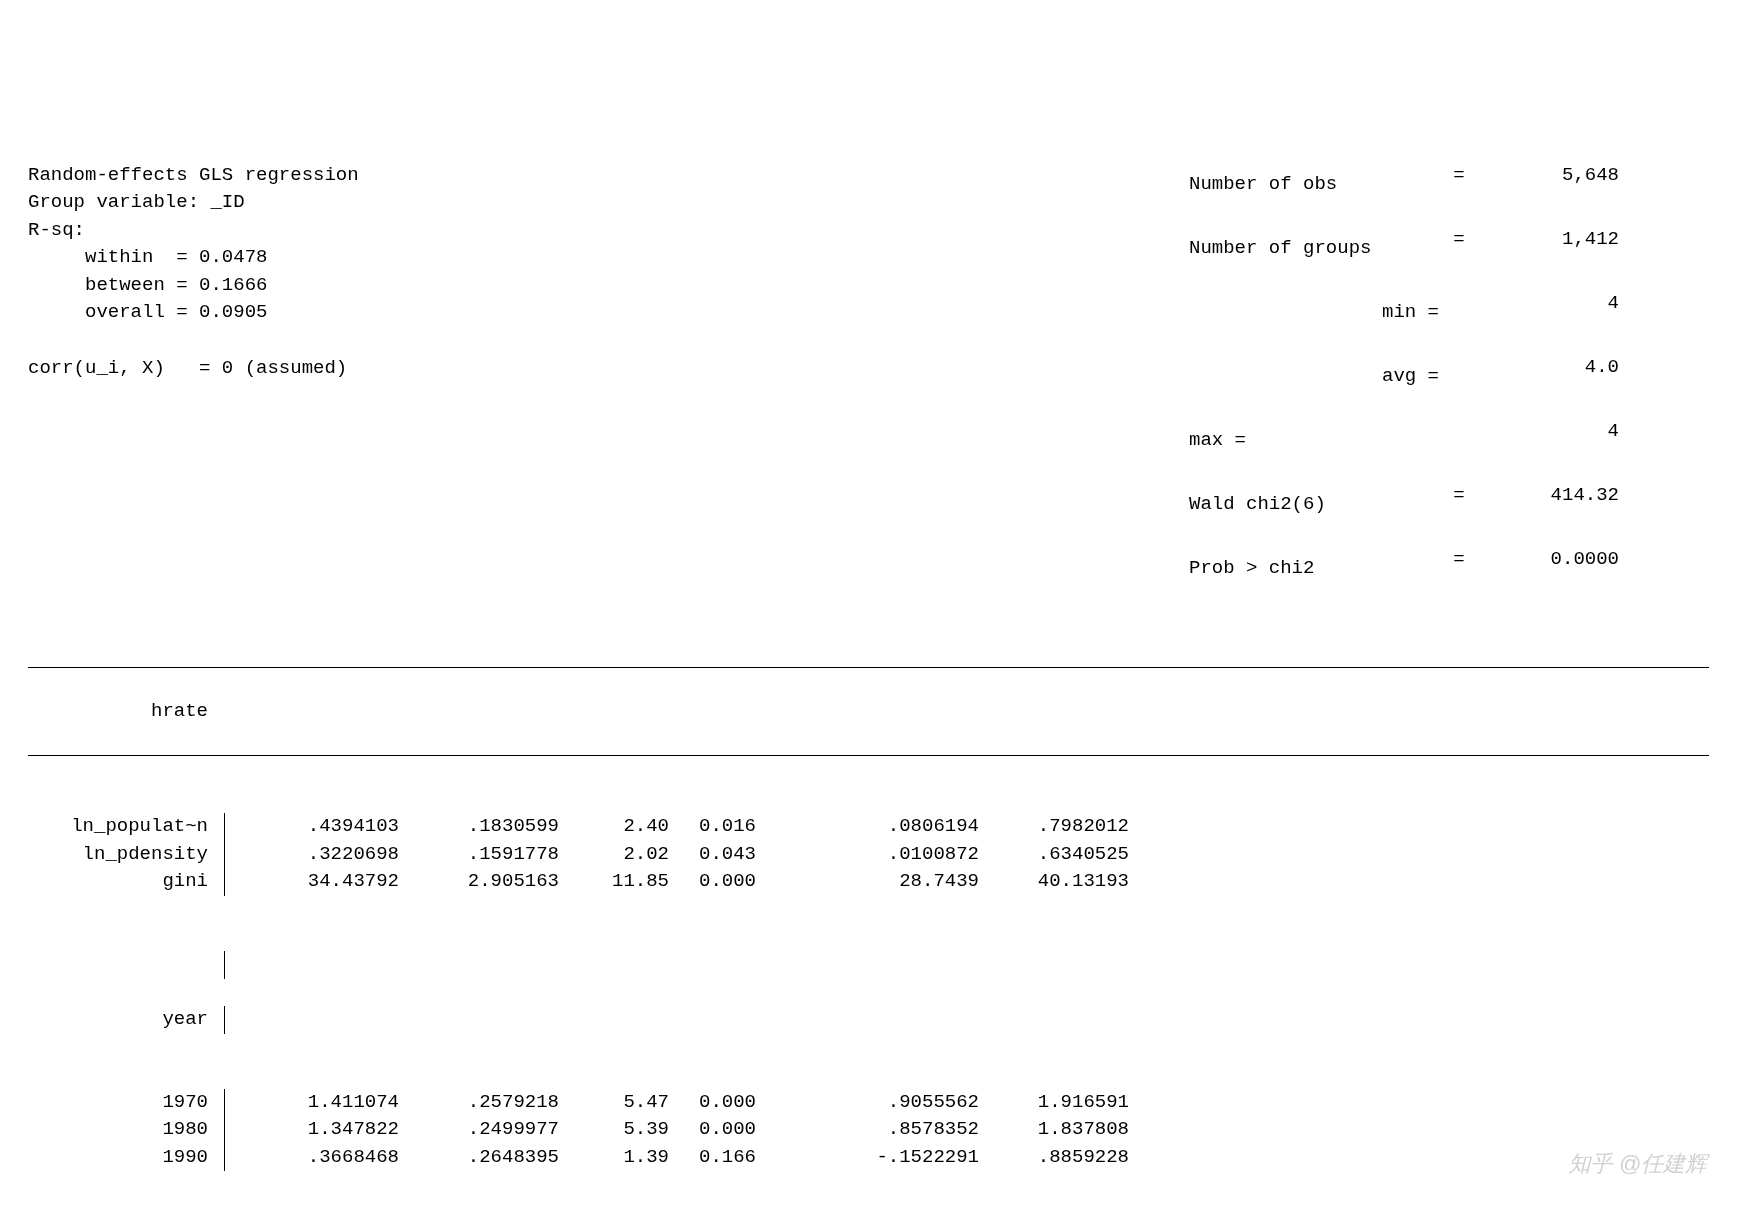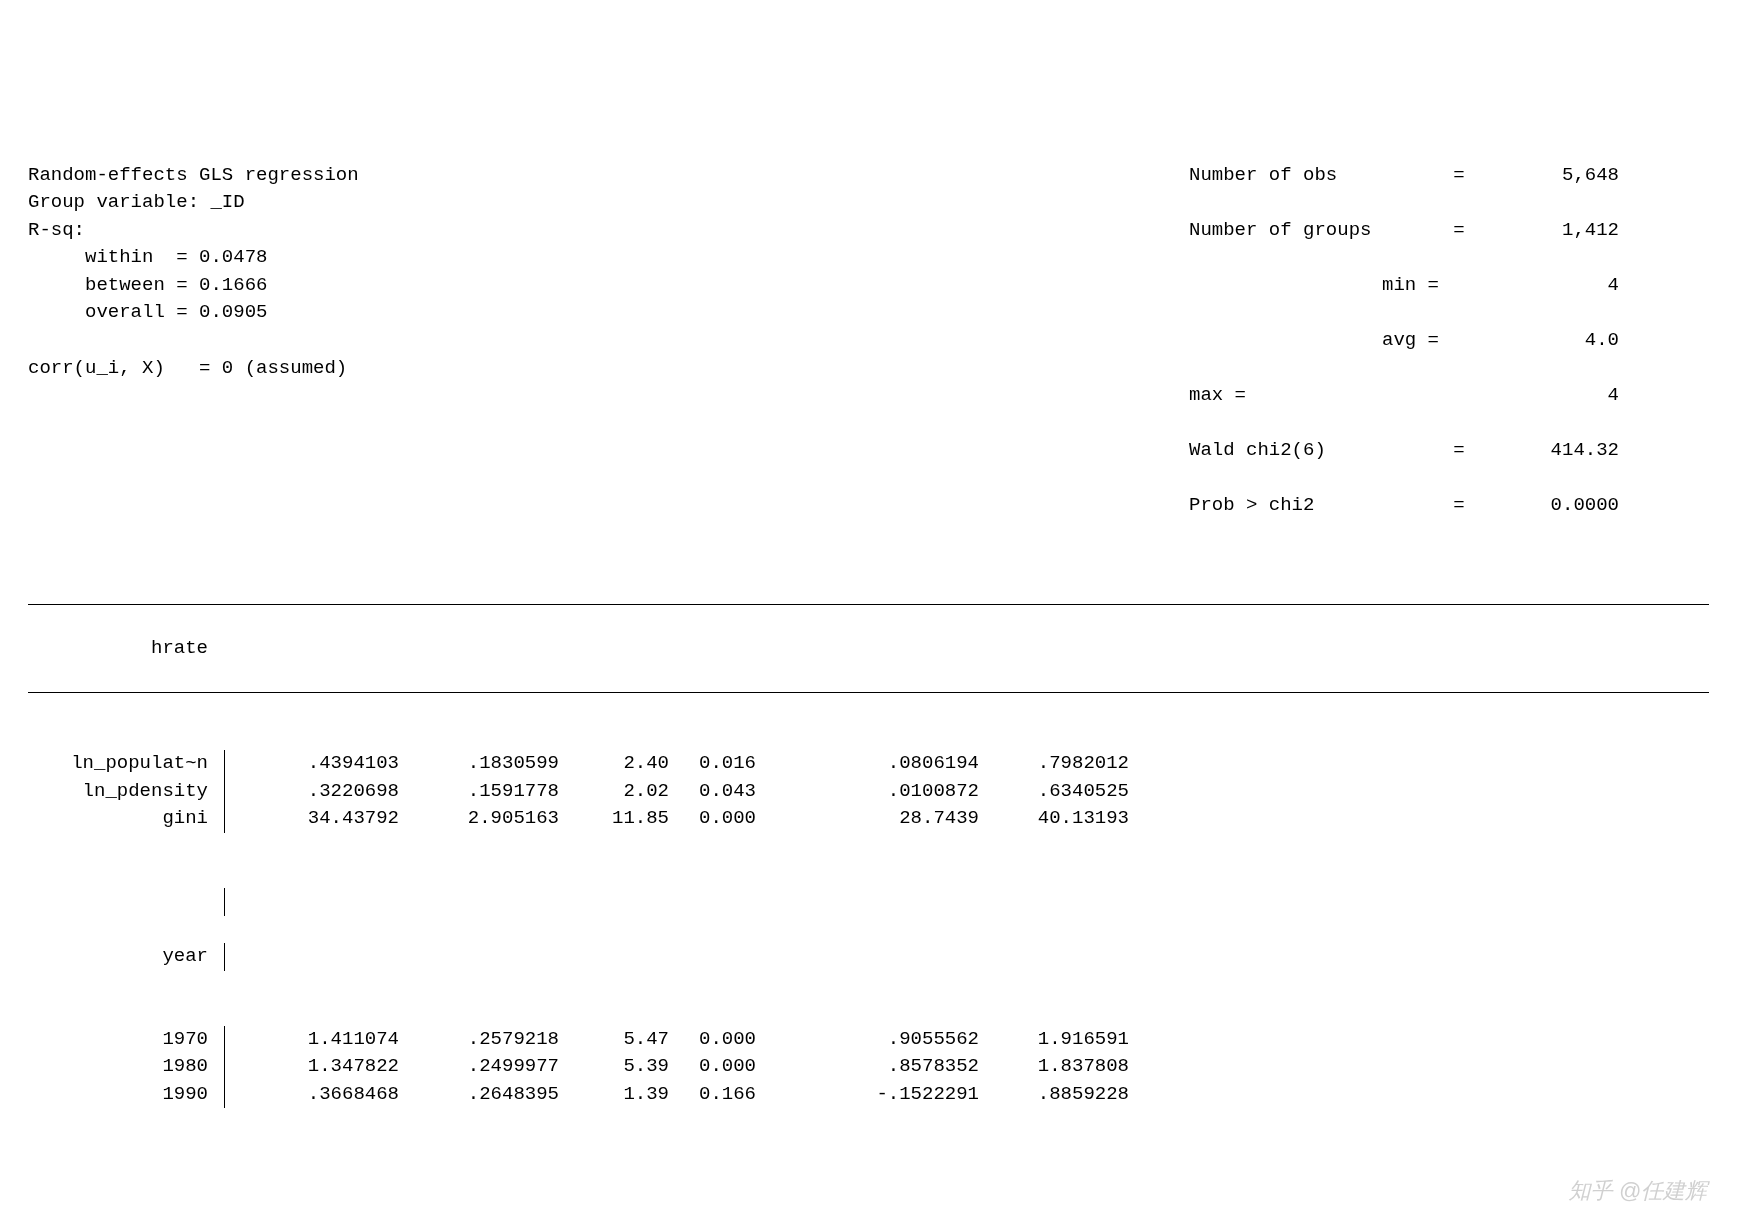--- a/index.html
+++ b/index.html
@@ -28,27 +28,27 @@
   .c-se    { width: 160px; text-align: right; }
   .c-z     { width: 110px; text-align: right; }
   .c-p     { width: 110px; text-align: left; padding-left: 30px; }
   .c-lo    { width: 170px; text-align: right; }
   .c-hi    { width: 150px; text-align: right; }
   .hdr { display: flex; gap: 8px; }
   .top { display: flex; justify-content: space-between; }
   .topL { width: 550px; font-family: Liberation Mono, monospace; }
   .topR { width: 520px; }
   .statrow { display: flex; }
-  .statlabel { width: 250px; }
+  .statlabel { width: 250px; margin-top: 9px; }
   .stateq { width: 40px; text-align: center; }
   .statval { width: 140px; text-align: right; }
   .watermark {
     position: absolute;
     right: 30px;
-    bottom: 5px;
+    bottom: 32px;
     color: rgba(120,120,120,0.35);
     font-family: sans-serif;
     font-size: 22px;
     font-style: italic;
     pointer-events: none;
   }
 </style>
 </head>
 <body>
 

